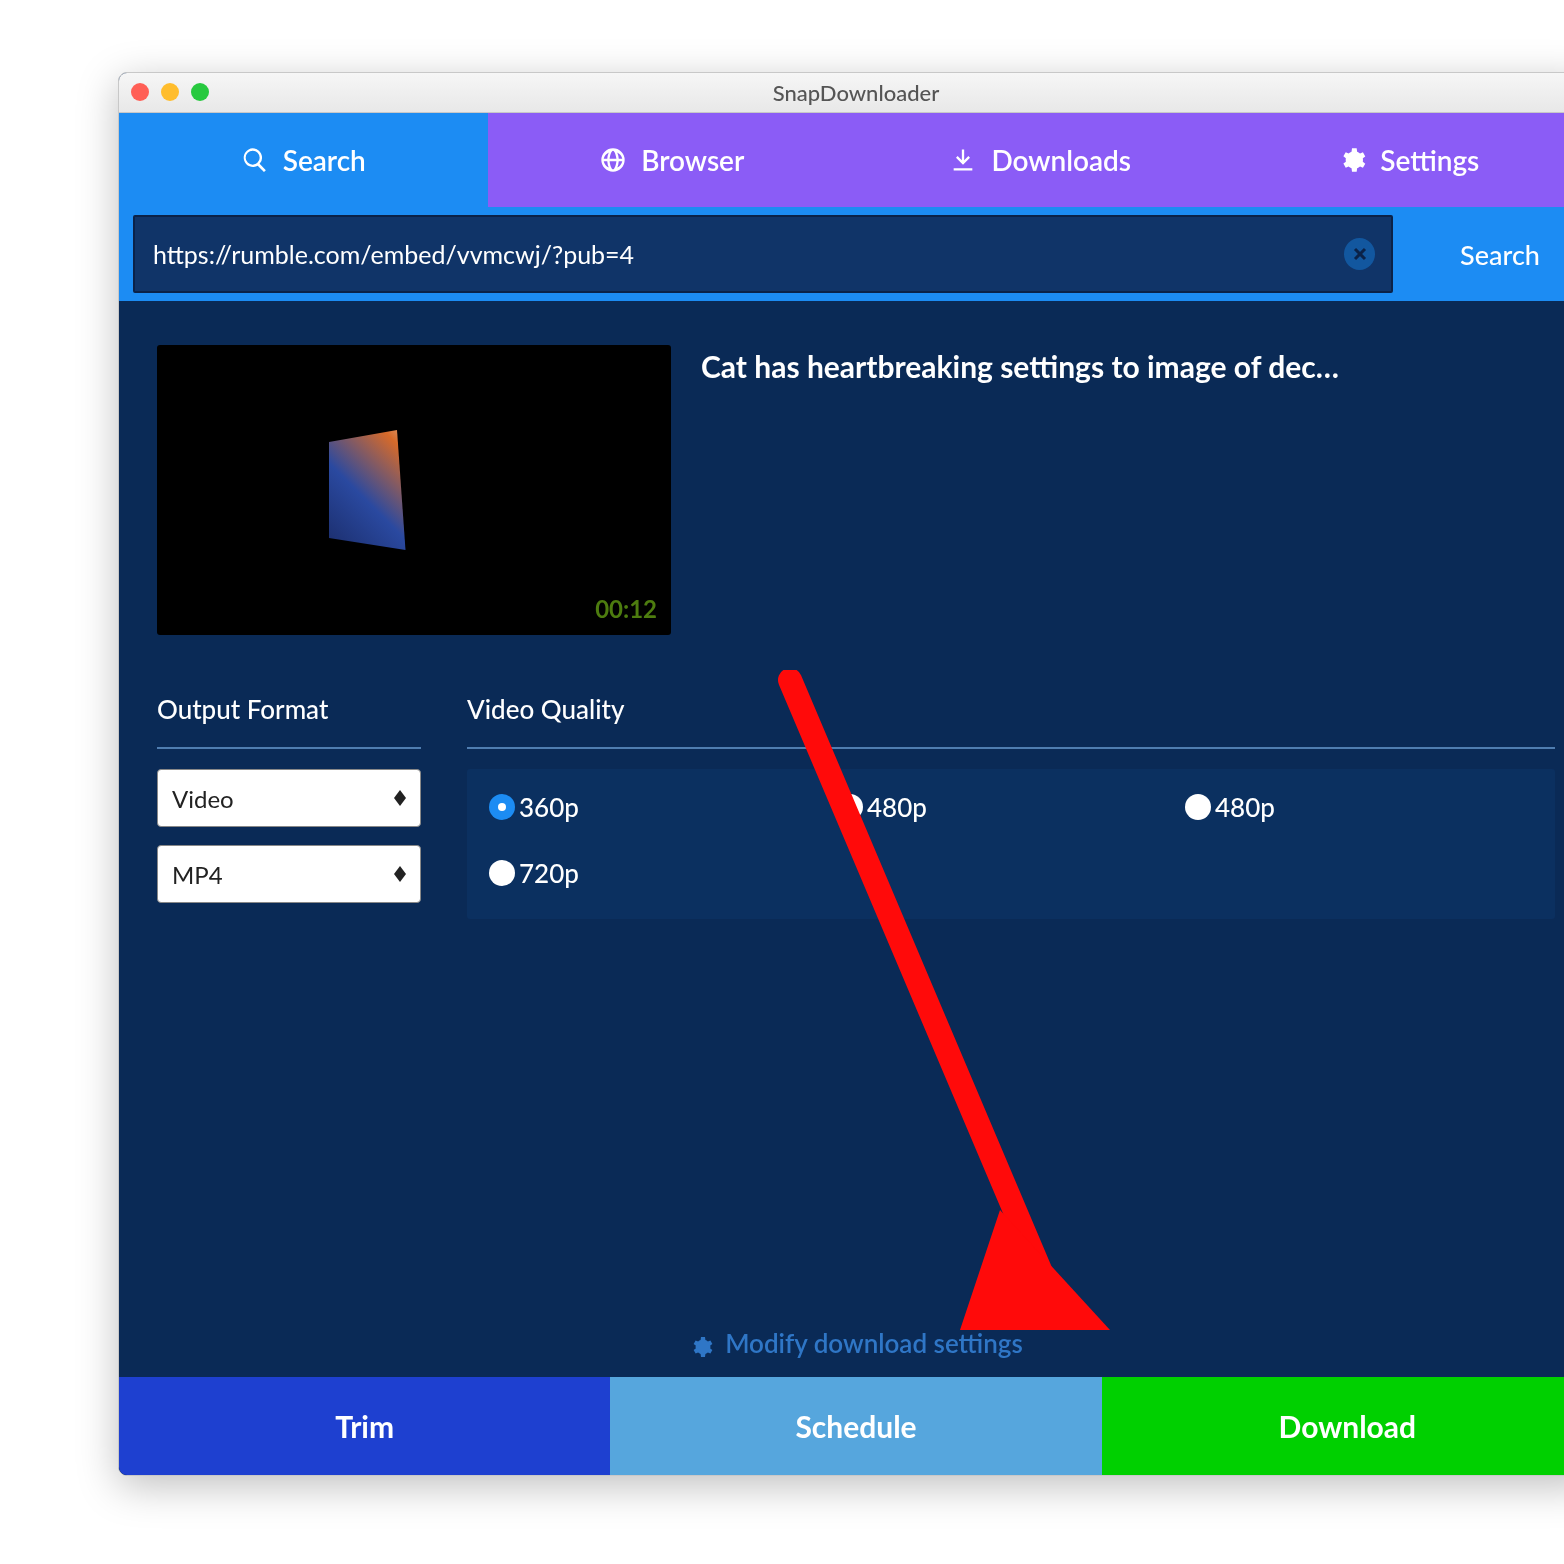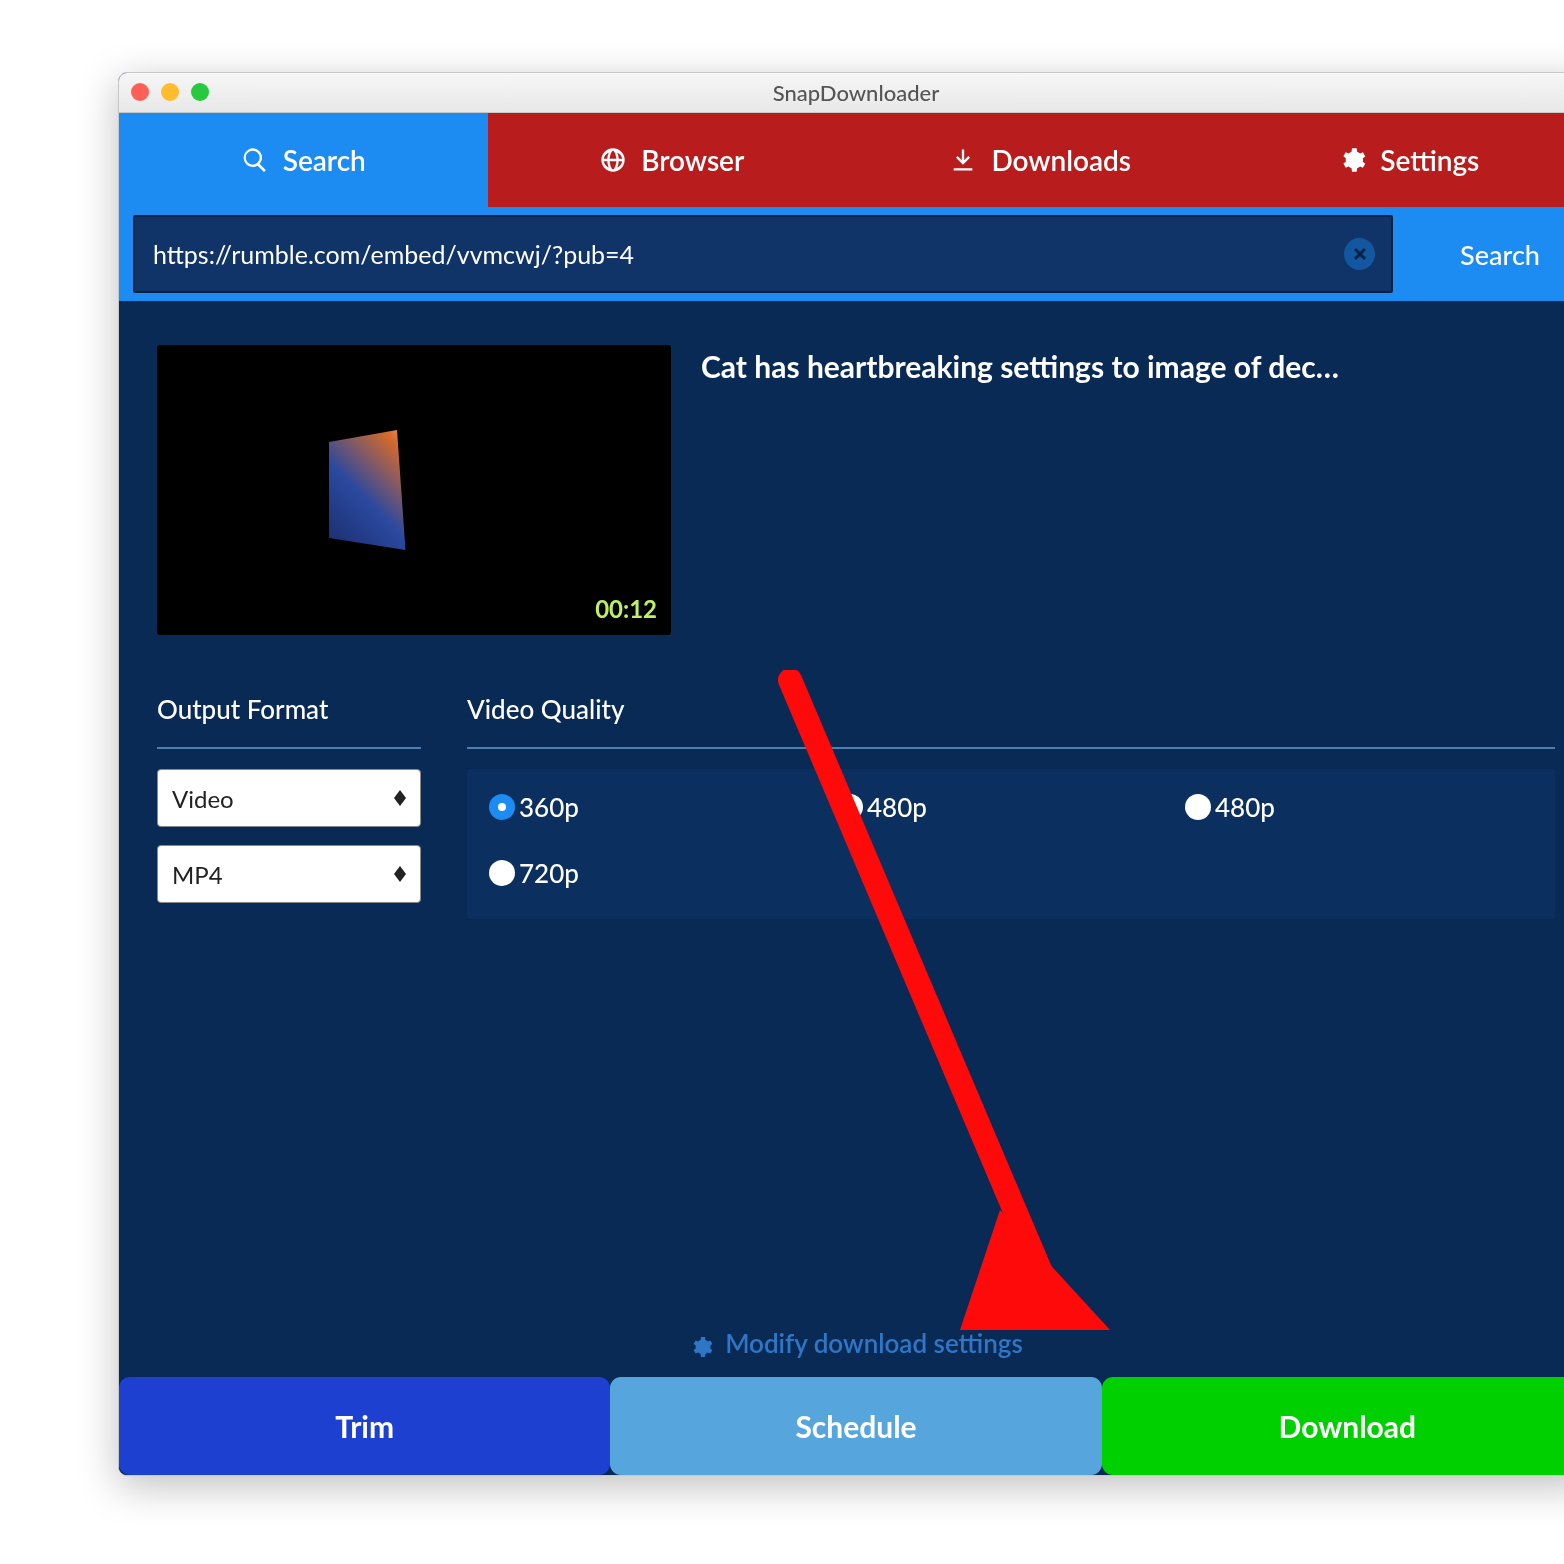--- a/index.html
+++ b/index.html
@@ -50,21 +50,21 @@
   .tl-red{background:#ff5f56;}
   .tl-yellow{background:#ffbd2d;}
   .tl-green{background:#27c93f;}
   
   .tabs{display:flex;height:94px;background:var(--tab-navy);}
   .tab{
     flex:1;display:flex;align-items:center;justify-content:center;
     gap:14px;color:var(--white);font-size:28px;font-weight:600;cursor:pointer;
   }
   .tab.active{background:var(--blue-accent);} 
-  .tab:not(.active){background:#b91c1c;}
+  .tab:not(.active){background:#8b5cf6;}
   .tab svg{width:28px;height:28px;fill:#fff;}
   
   .search-row{
     display:flex;align-items:center;height:94px;background:var(--blue-accent);
     padding:0 0 0 0;
   }
   .url-input{
     flex:1;height:78px;margin:0 14px;background:var(--input-navy);
     border:2px solid #0b2248;border-radius:2px;display:flex;align-items:center;
     padding:12px 16px;color:var(--white);font-size:25px;position:relative;
@@ -94,21 +94,21 @@
     background:linear-gradient(45deg,#1b2d6b 0%,#2a49a0 30%,#d66a2a 60%,#e8e2d2 80%);
     clip-path:polygon(0 10%,40% 0,45% 100%,0 90%);
     box-shadow:80px 0 0 0 rgba(0,0,0,0);
   }
   .thumb-art::after{
     content:"";position:absolute;left:86px;top:0;width:80px;height:120px;
     background:linear-gradient(135deg,#2a49a0 0%,#d66a2a 40%,#e8e2d2 70%,#1b2d6b 100%);
     clip-path:polygon(10% 0,100% 10%,95% 95%,0 100%);
   }
   .duration{
-    position:absolute;right:14px;bottom:12px;color:#bef264;font-weight:700;font-size:24px;
+    position:absolute;right:14px;bottom:12px;color:#4d7c0f;font-weight:700;font-size:24px;
   }
   .video-title{
     flex:1;color:var(--white);font-size:30px;font-weight:700;line-height:1.3;
     white-space:nowrap;overflow:hidden;text-overflow:ellipsis;padding-top:2px;
   }
   
   .options{display:flex;gap:46px;margin-top:58px;}
   .opt-col{}
   .opt-label{
     color:var(--white);font-size:26px;font-weight:500;
@@ -147,21 +147,21 @@
     position:absolute;left:0;right:0;bottom:116px;display:flex;align-items:flex-end;
     justify-content:center;gap:12px;color:#2f76c6;font-size:26px;font-weight:600;cursor:pointer;
   }
   .modify svg{width:24px;height:24px;fill:#2f76c6;}
   
   .actions{
     display:flex;height:98px;
   }
   .action{
     flex:1;display:flex;align-items:center;justify-content:center;
-    color:#fff;font-size:30px;font-weight:700;cursor:pointer;border-radius:11px;
+    color:#fff;font-size:30px;font-weight:700;cursor:pointer;
   }
   .action.trim{background:var(--medium-blue);}
   .action.schedule{background:var(--schedule-blue);}
   .action.download{background:var(--green);}
   
   .anno-arrow{
     position:absolute;pointer-events:none;
   }
 </style>
 </head>

